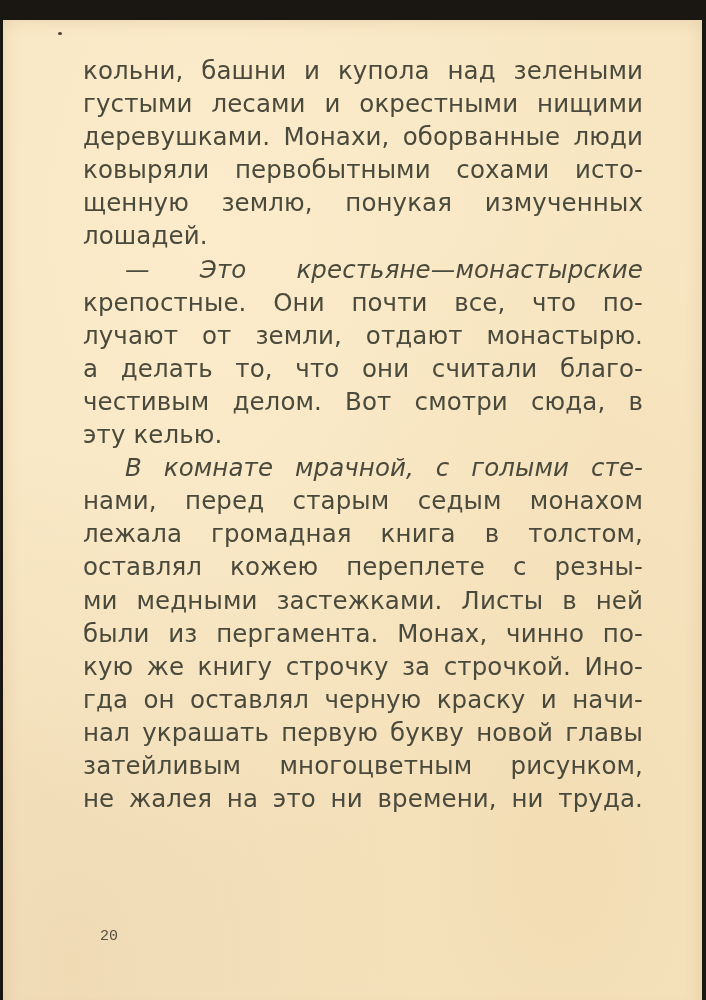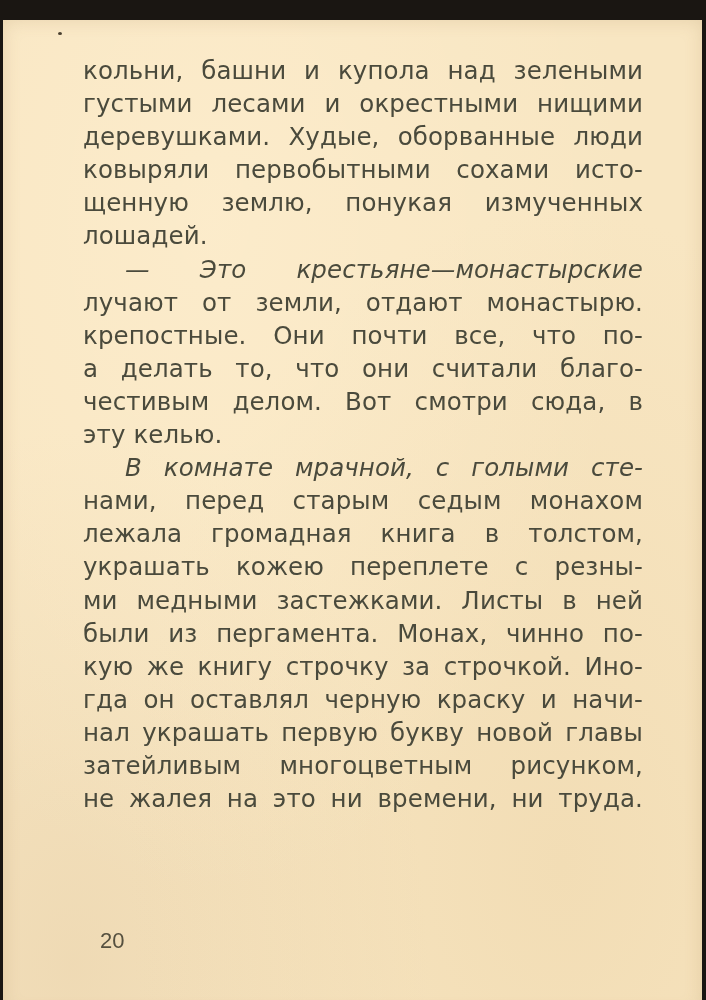--- a/index.html
+++ b/index.html
@@ -57,56 +57,56 @@
       text-align-last: left;
     }
     .line.indent {
       padding-left: 42px;
       font-style: italic;
     }
     .page-number {
       position: absolute;
       left: 97px;
       top: 908px;
-      font-family: Liberation Sans, sans-serif;
-      font-size: 22px;
+      font-family: Liberation Mono, monospace;
+      font-size: 15px;
       color: #55503f;
     }
   </style>
 </head>
 <body>
 
 <div class="page">
   <div class="speck"></div>
 
   <div class="text-block">
 
     <div>
       <span class="line">кольни, башни и купола над зелеными</span>
       <span class="line">густыми лесами и окрестными нищими</span>
-      <span class="line">деревушками. Худые, оборванные люди</span>
+      <span class="line">деревушками. Монахи, оборванные люди</span>
       <span class="line">ковыряли первобытными сохами исто-</span>
       <span class="line">щенную землю, понукая измученных</span>
       <span class="line last">лошадей.</span>
     </div>
 
     <div>
       <span class="line indent">— Это крестьяне—монастырские</span>
+      <span class="line">крепостные. Они почти все, что по-</span>
       <span class="line">лучают от земли, отдают монастырю.</span>
-      <span class="line">крепостные. Они почти все, что по-</span>
       <span class="line">а делать то, что они считали благо-</span>
       <span class="line">честивым делом. Вот смотри сюда, в</span>
       <span class="line last">эту келью.</span>
     </div>
 
     <div>
       <span class="line indent">В комнате мрачной, с голыми сте-</span>
       <span class="line">нами, перед старым седым монахом</span>
       <span class="line">лежала громадная книга в толстом,</span>
-      <span class="line">украшать кожею переплете с резны-</span>
+      <span class="line">оставлял кожею переплете с резны-</span>
       <span class="line">ми медными застежками. Листы в ней</span>
       <span class="line">были из пергамента. Монах, чинно по-</span>
       <span class="line">кую же книгу строчку за строчкой. Ино-</span>
       <span class="line">гда он оставлял черную краску и начи-</span>
       <span class="line">нал украшать первую букву новой главы</span>
       <span class="line">затейливым многоцветным рисунком,</span>
       <span class="line">не жалея на это ни времени, ни труда.</span>
     </div>
   </div>
 

